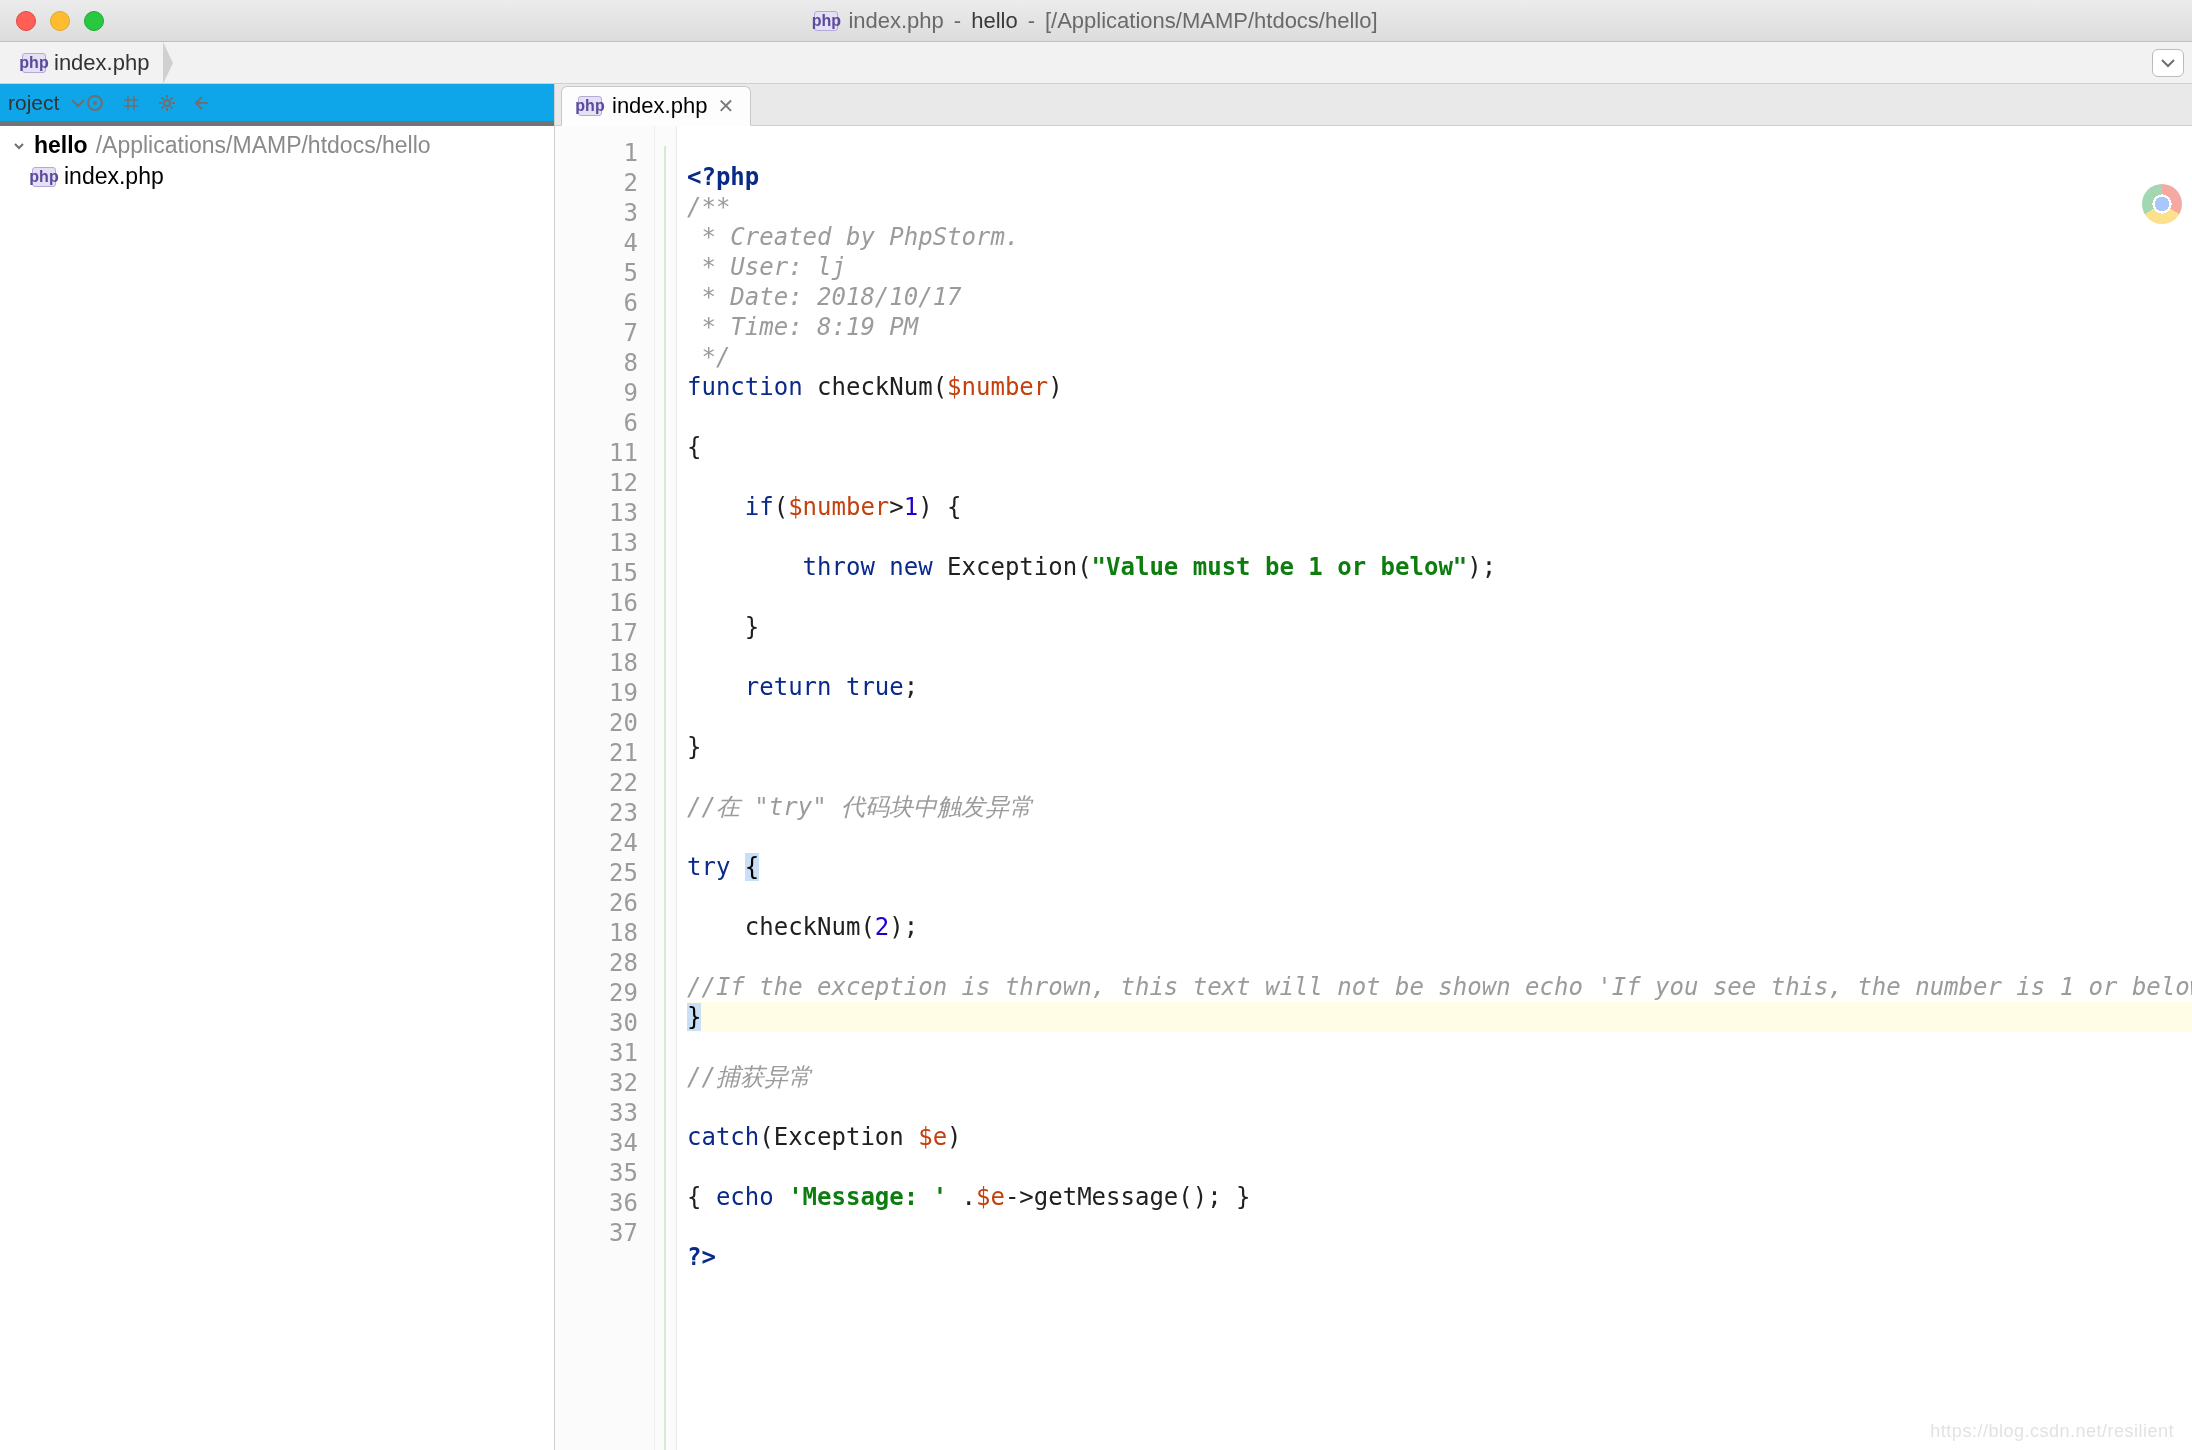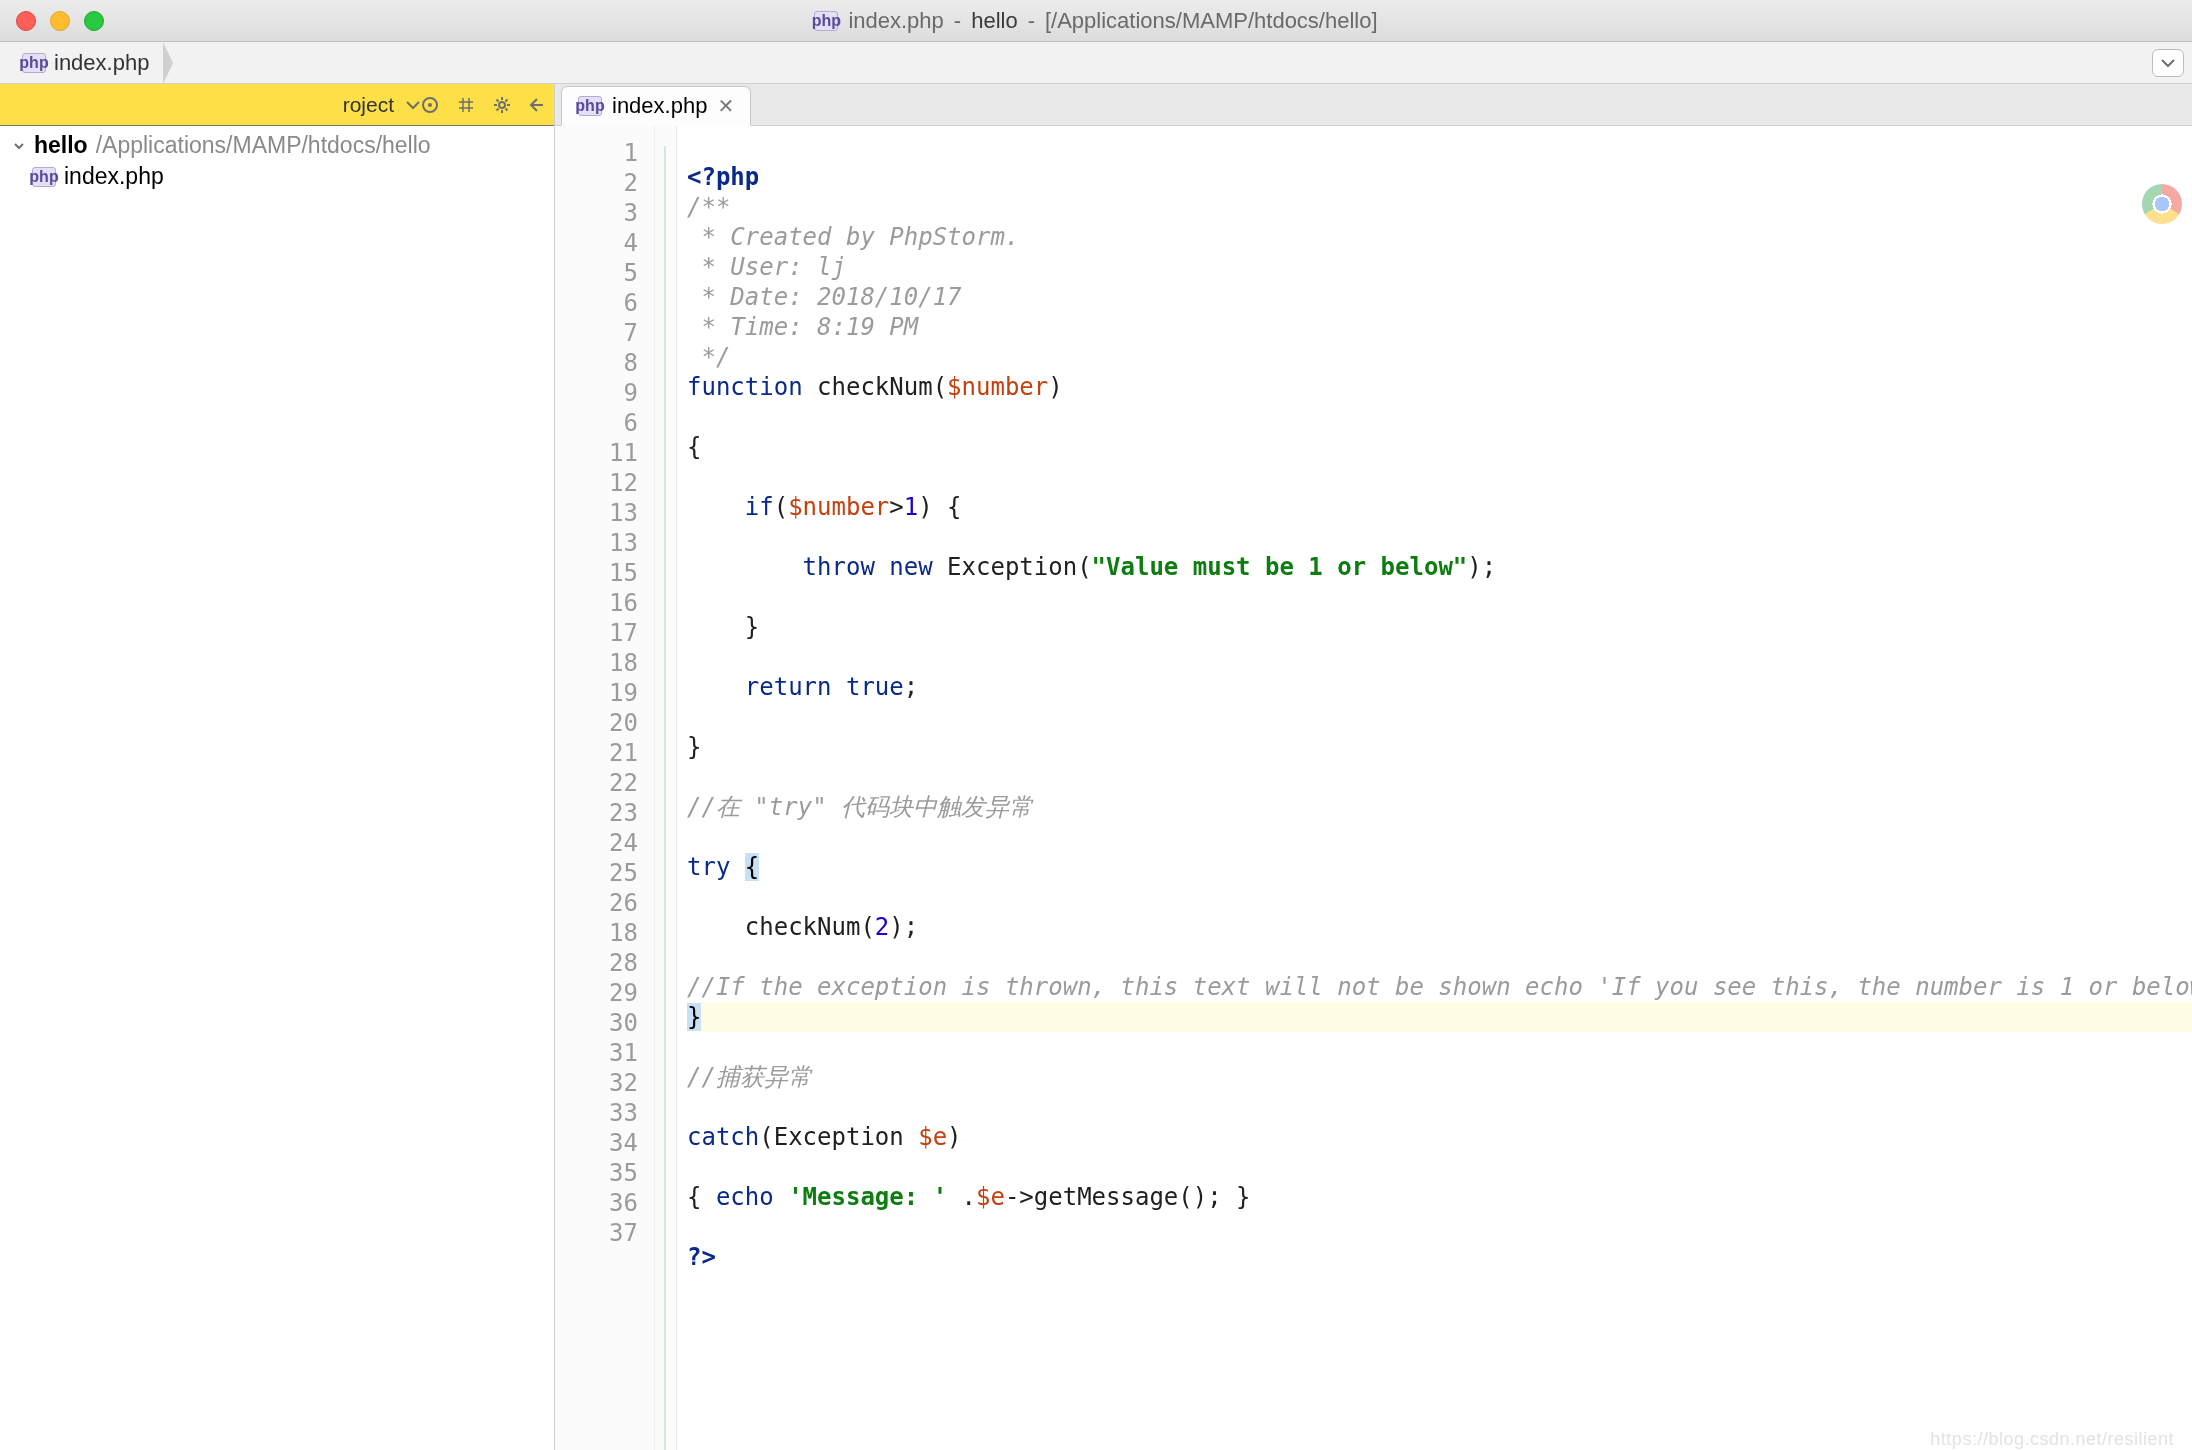--- a/index.html
+++ b/index.html
@@ -19,21 +19,21 @@
   .breadcrumb-row { height:42px; background:#f2f2f2; border-bottom:1px solid #d0d0d0; display:flex; align-items:center; justify-content:space-between; padding:0 8px; }
   .breadcrumb { display:flex; align-items:center; height:100%; }
   .crumb { display:flex; align-items:center; gap:8px; padding:0 14px; height:100%; position:relative; font-size:22px; color:#333; }
   .crumb::after { content:""; position:absolute; right:-10px; top:0; width:0; height:0; border-top:21px solid transparent; border-bottom:21px solid transparent; border-left:10px solid #d0d0d0; }
   .crumb:last-child::after{ display:none; }
   .dropdown-btn { width:32px; height:28px; border:1px solid #bcbcbc; border-radius:6px; background:#fff; display:flex; align-items:center; justify-content:center; }
 
   
   .main { display:flex; height: calc(1450px - 42px - 42px); }
   .sidebar { width: 555px; border-right:1px solid #d0d0d0; display:flex; flex-direction:column; background:#fff; }
-  .sidebar-top { height:42px; border-bottom:1px solid #737373; display:flex; align-items:center; justify-content:flex-end; padding:0 8px; background:#fde047; }
+  .sidebar-top { height:42px; border-bottom:5px solid #737373; display:flex; align-items:center; justify-content:flex-start; padding:0 8px; background:#0ea5e9; }
   .sidebar-top .left { display:flex; align-items:center; gap:12px; }
   .sidebar-top .right { display:flex; align-items:center; gap:16px; }
   .icon-btn { color:#6f6f6f; cursor:pointer; display:inline-flex; }
   .tree { padding:4px 8px; font-size:23px; }
   .tree-row { display:flex; align-items:center; gap:8px; padding:2px 4px; white-space:nowrap; }
   .tree-indent1 { padding-left: 24px; }
   .tree-title { font-weight:bold; }
   .tree-path { color:#8a8a8a; font-weight:normal; }
 
   
@@ -62,21 +62,21 @@
 
   
   .chrome-badge { position:absolute; right:10px; top:58px; width:40px; height:40px; border-radius:50%; background:
      radial-gradient(circle at 50% 50%, #4285f4 0 26%, #fff 26% 34%, transparent 34%),
      conic-gradient(#ea4335 0 120deg, #fbbc05 120deg 240deg, #34a853 240deg 360deg);
      opacity:.45; }
 
   
   .php-icon { display:inline-flex; align-items:center; justify-content:center; width:24px; height:20px; background:#e5e0f4; border:1px solid #b6a9da; border-radius:3px; font-size:16px; font-weight:bold; color:#5b4a9e; font-family:Arial,sans-serif; }
 
-  .watermark { position:absolute; right:18px; bottom:0; color:#e2e2e2; font-size:18px; font-family:Arial,sans-serif; letter-spacing:.5px;margin-top:40px; }
+  .watermark { position:absolute; right:18px; bottom:8px; color:#e2e2e2; font-size:18px; font-family:Arial,sans-serif; letter-spacing:.5px;margin-top:40px; }
 </style>
 </head>
 <body>
 
 <div class="title-bar">
   <div class="traffic-lights">
     <div class="traffic-light tl-close"></div>
     <div class="traffic-light tl-min"></div>
     <div class="traffic-light tl-max"></div>
   </div>

